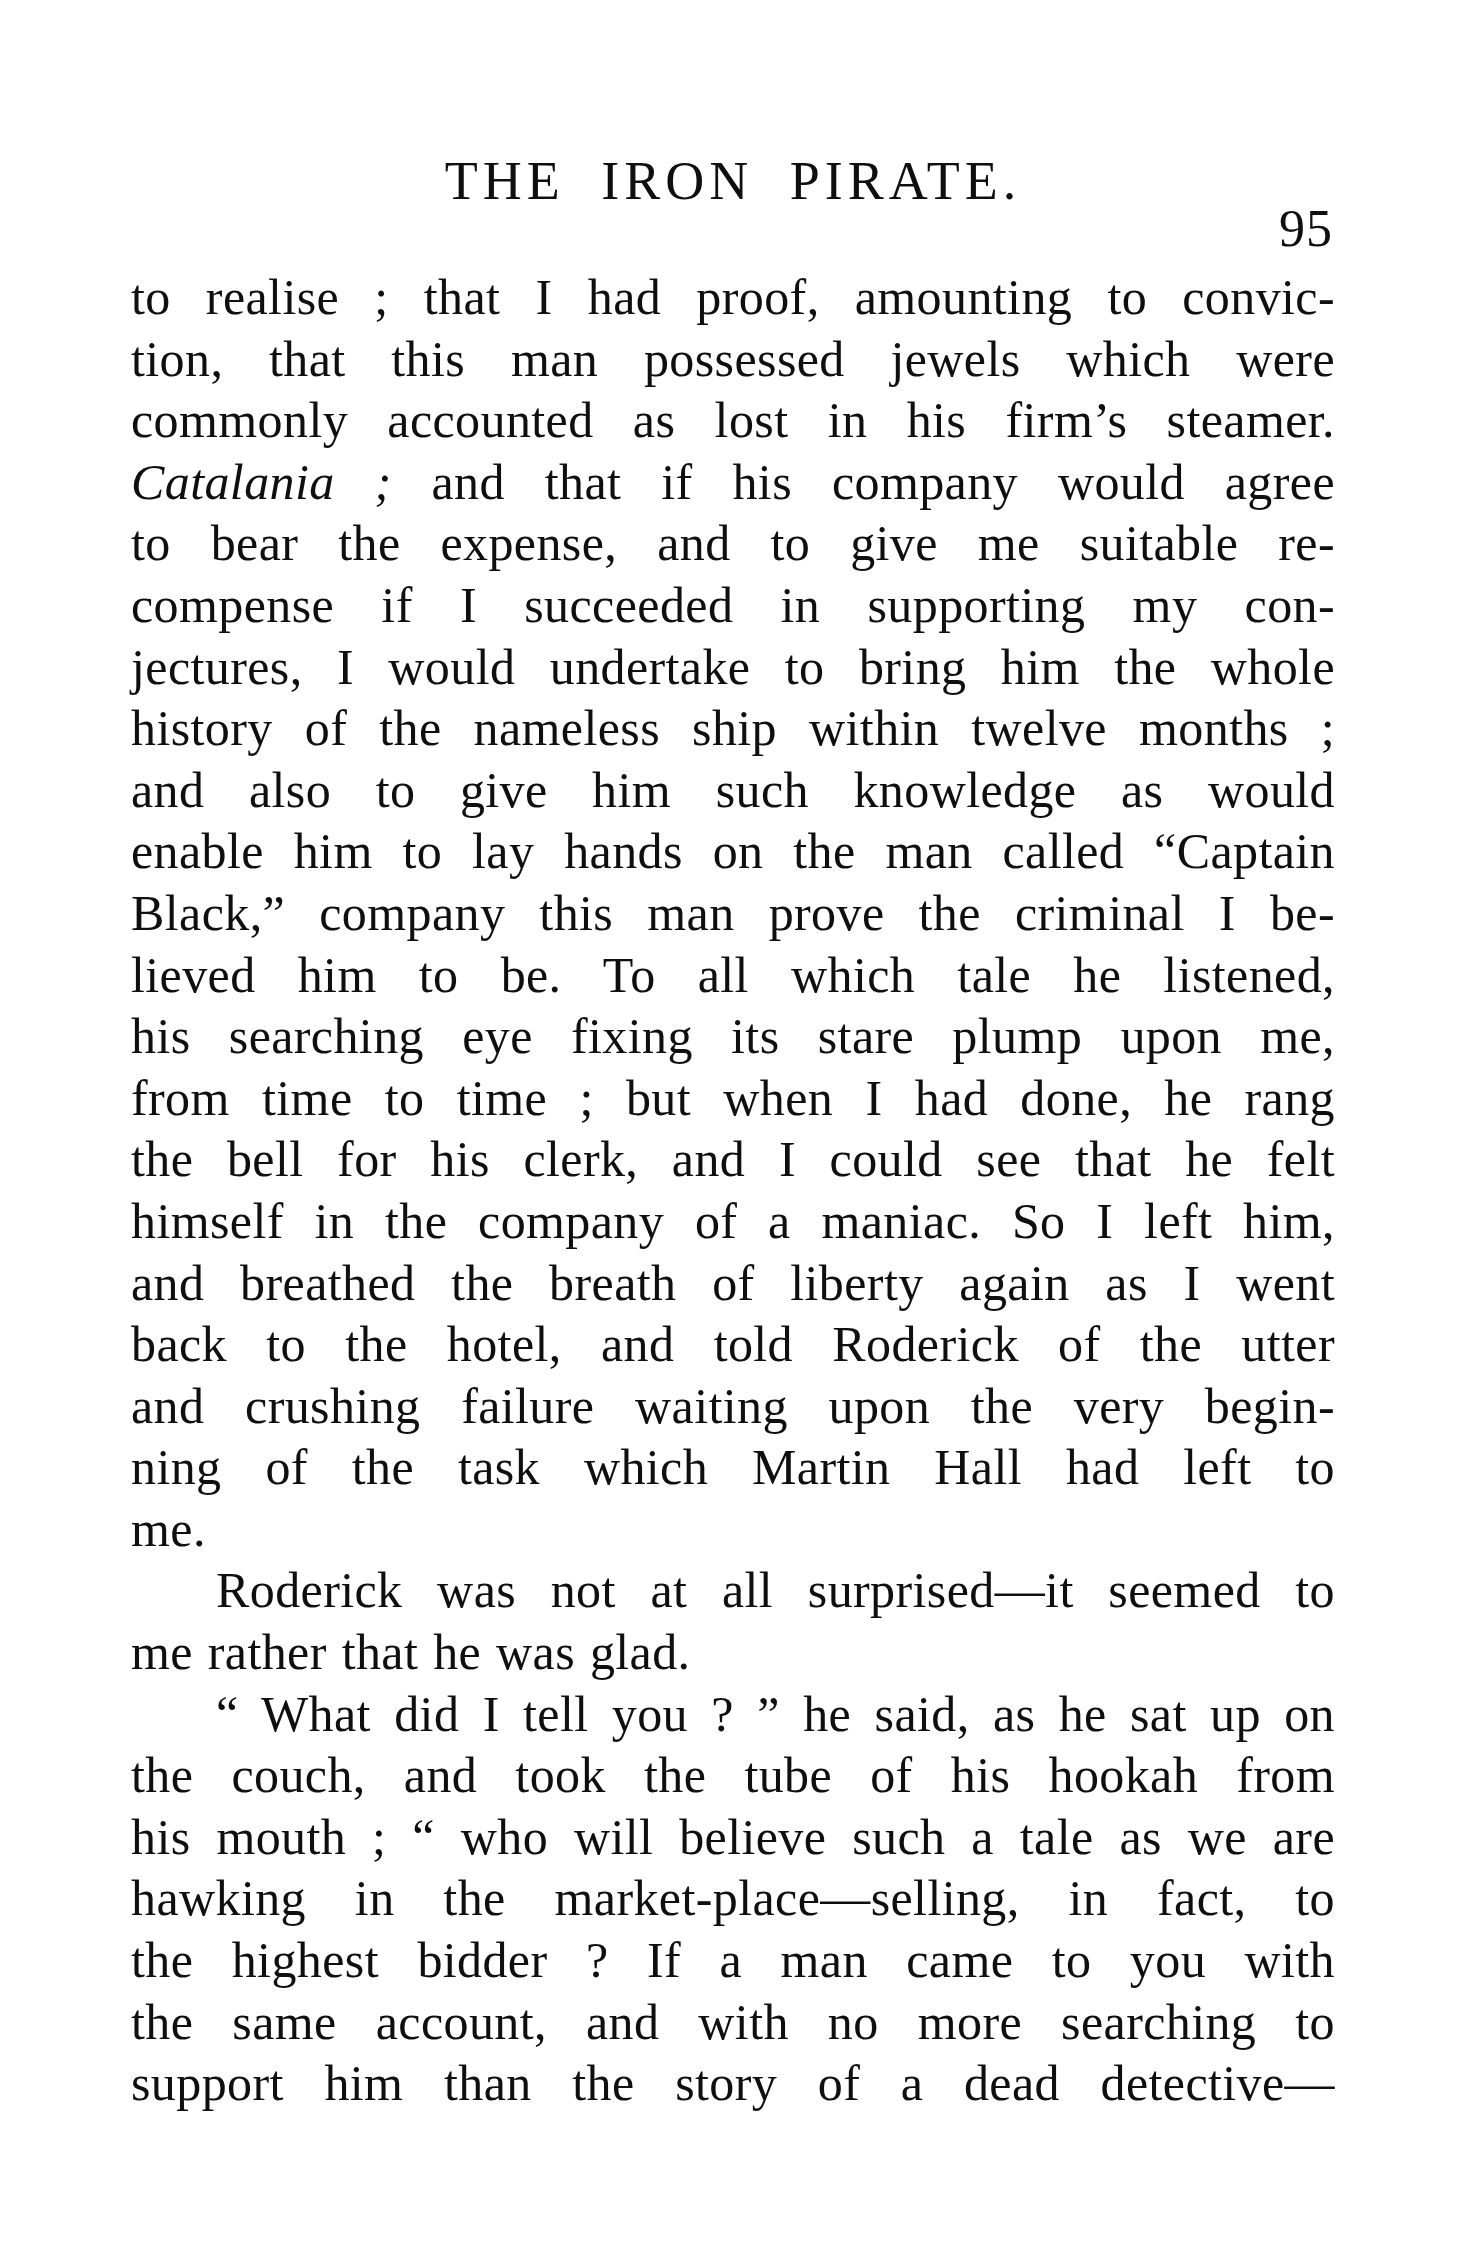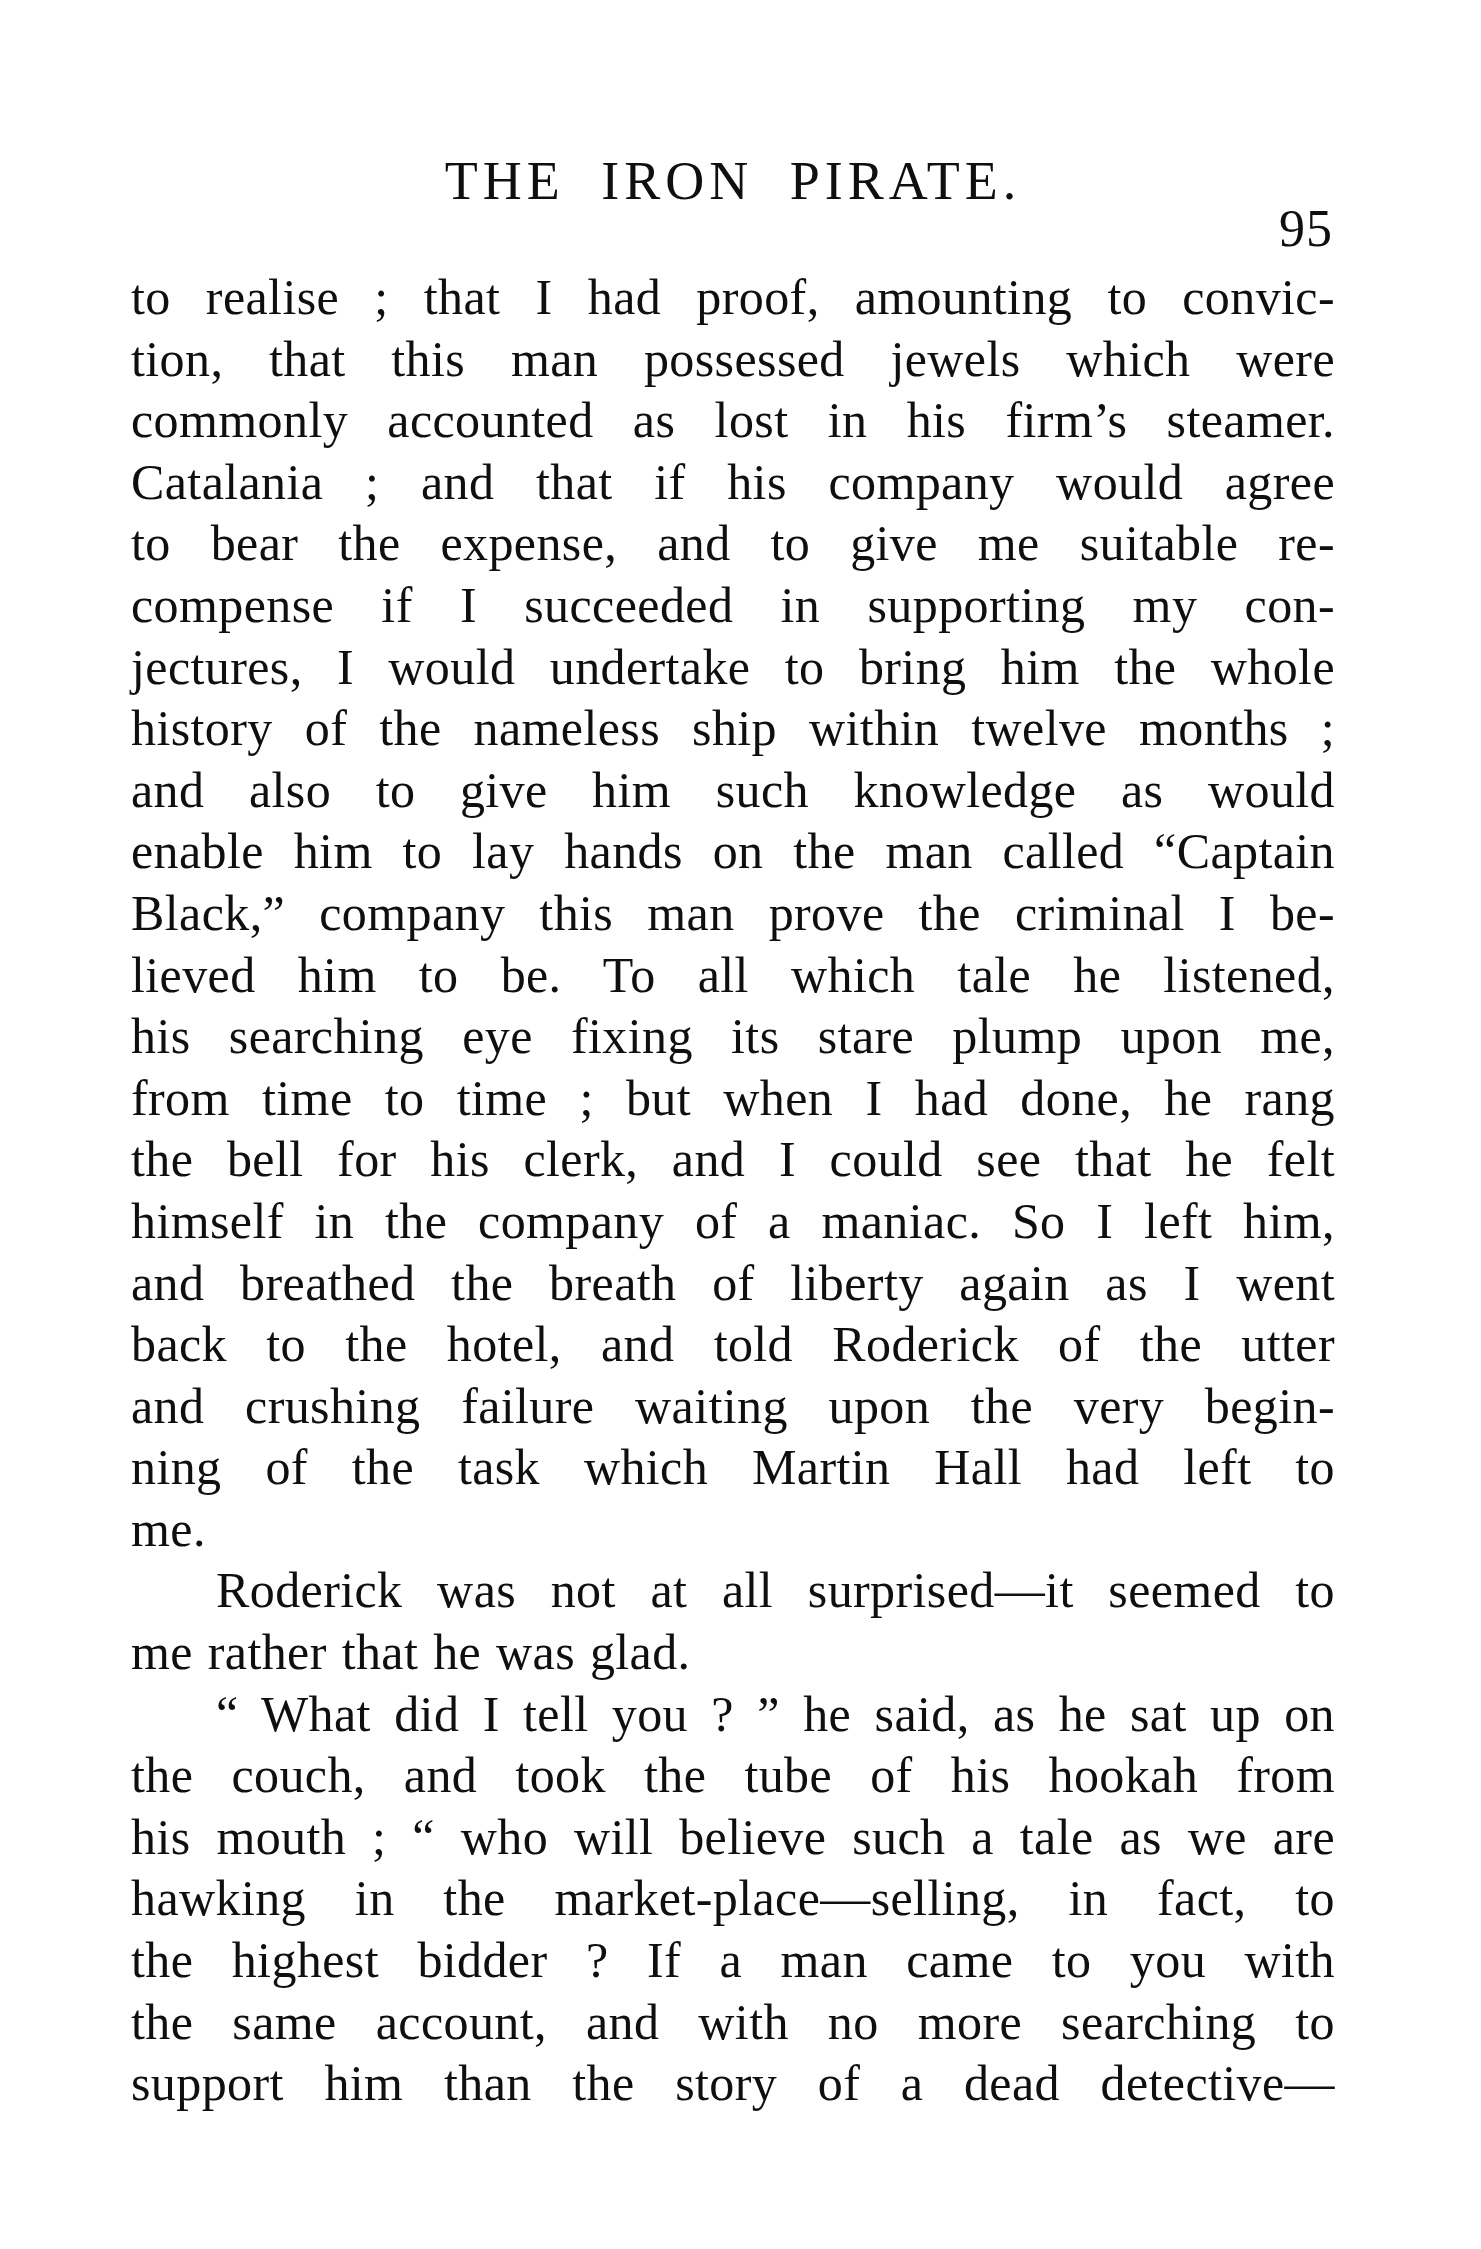--- a/index.html
+++ b/index.html
@@ -57,20 +57,21 @@
     white-space: normal;
   }
   .line.nojust {
     text-align: left;
     text-align-last: left;
   }
   .line.indent {
     text-indent: 85px;
   }
   .it {
+    font-style: italic;
   }
 </style>
 </head>
 <body>
 
 <div class="page" style="--ink: #0f0f0f; --paper: #ffffff;">
   <div class="header">
     <span class="title">THE IRON PIRATE.</span>
     <span class="pagenum">95</span>
   </div>

